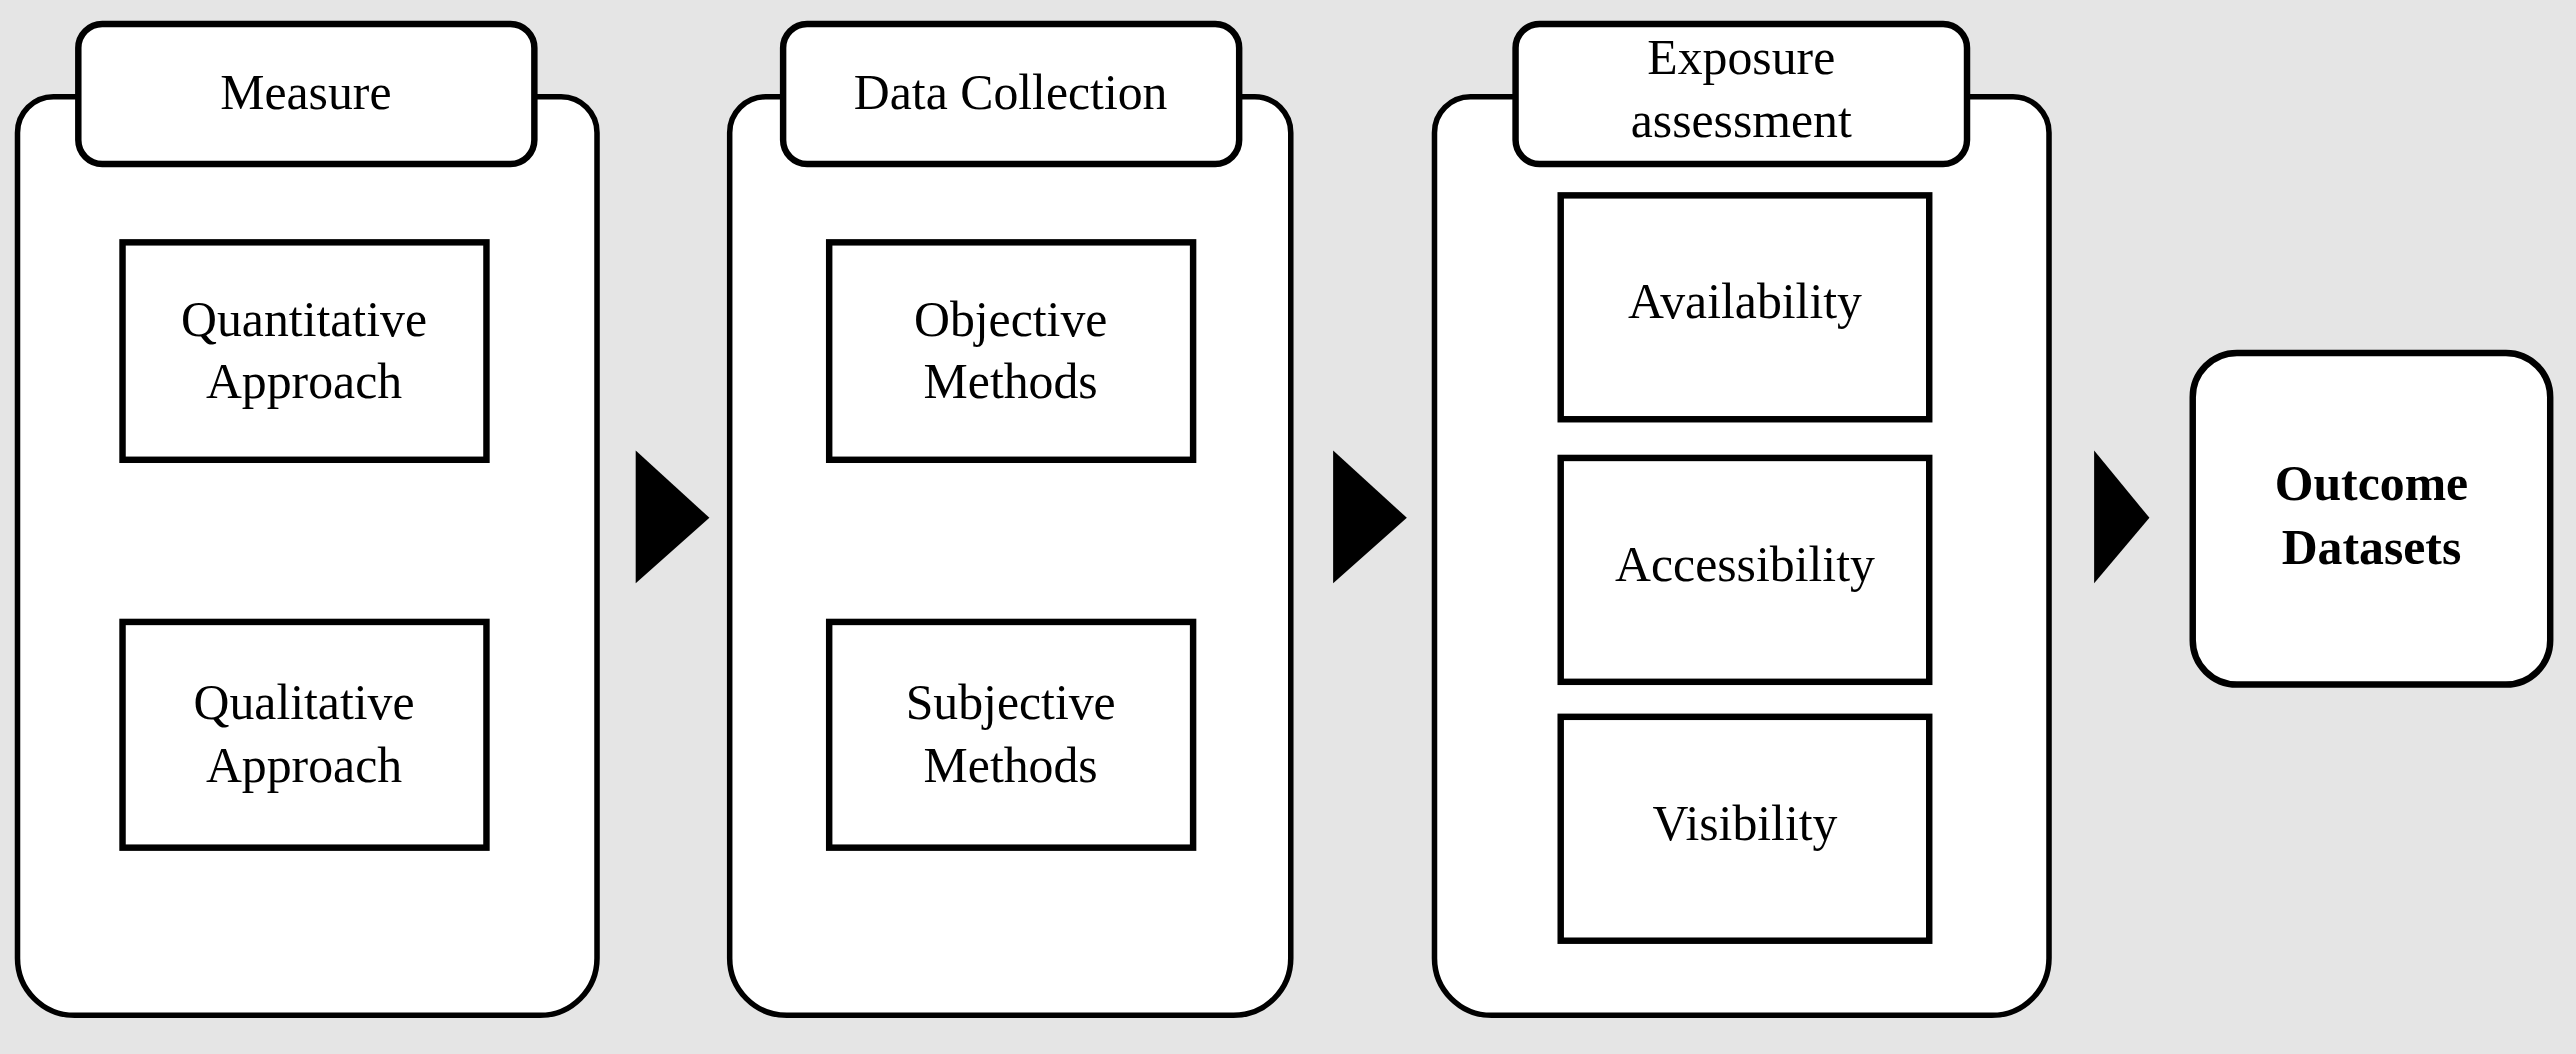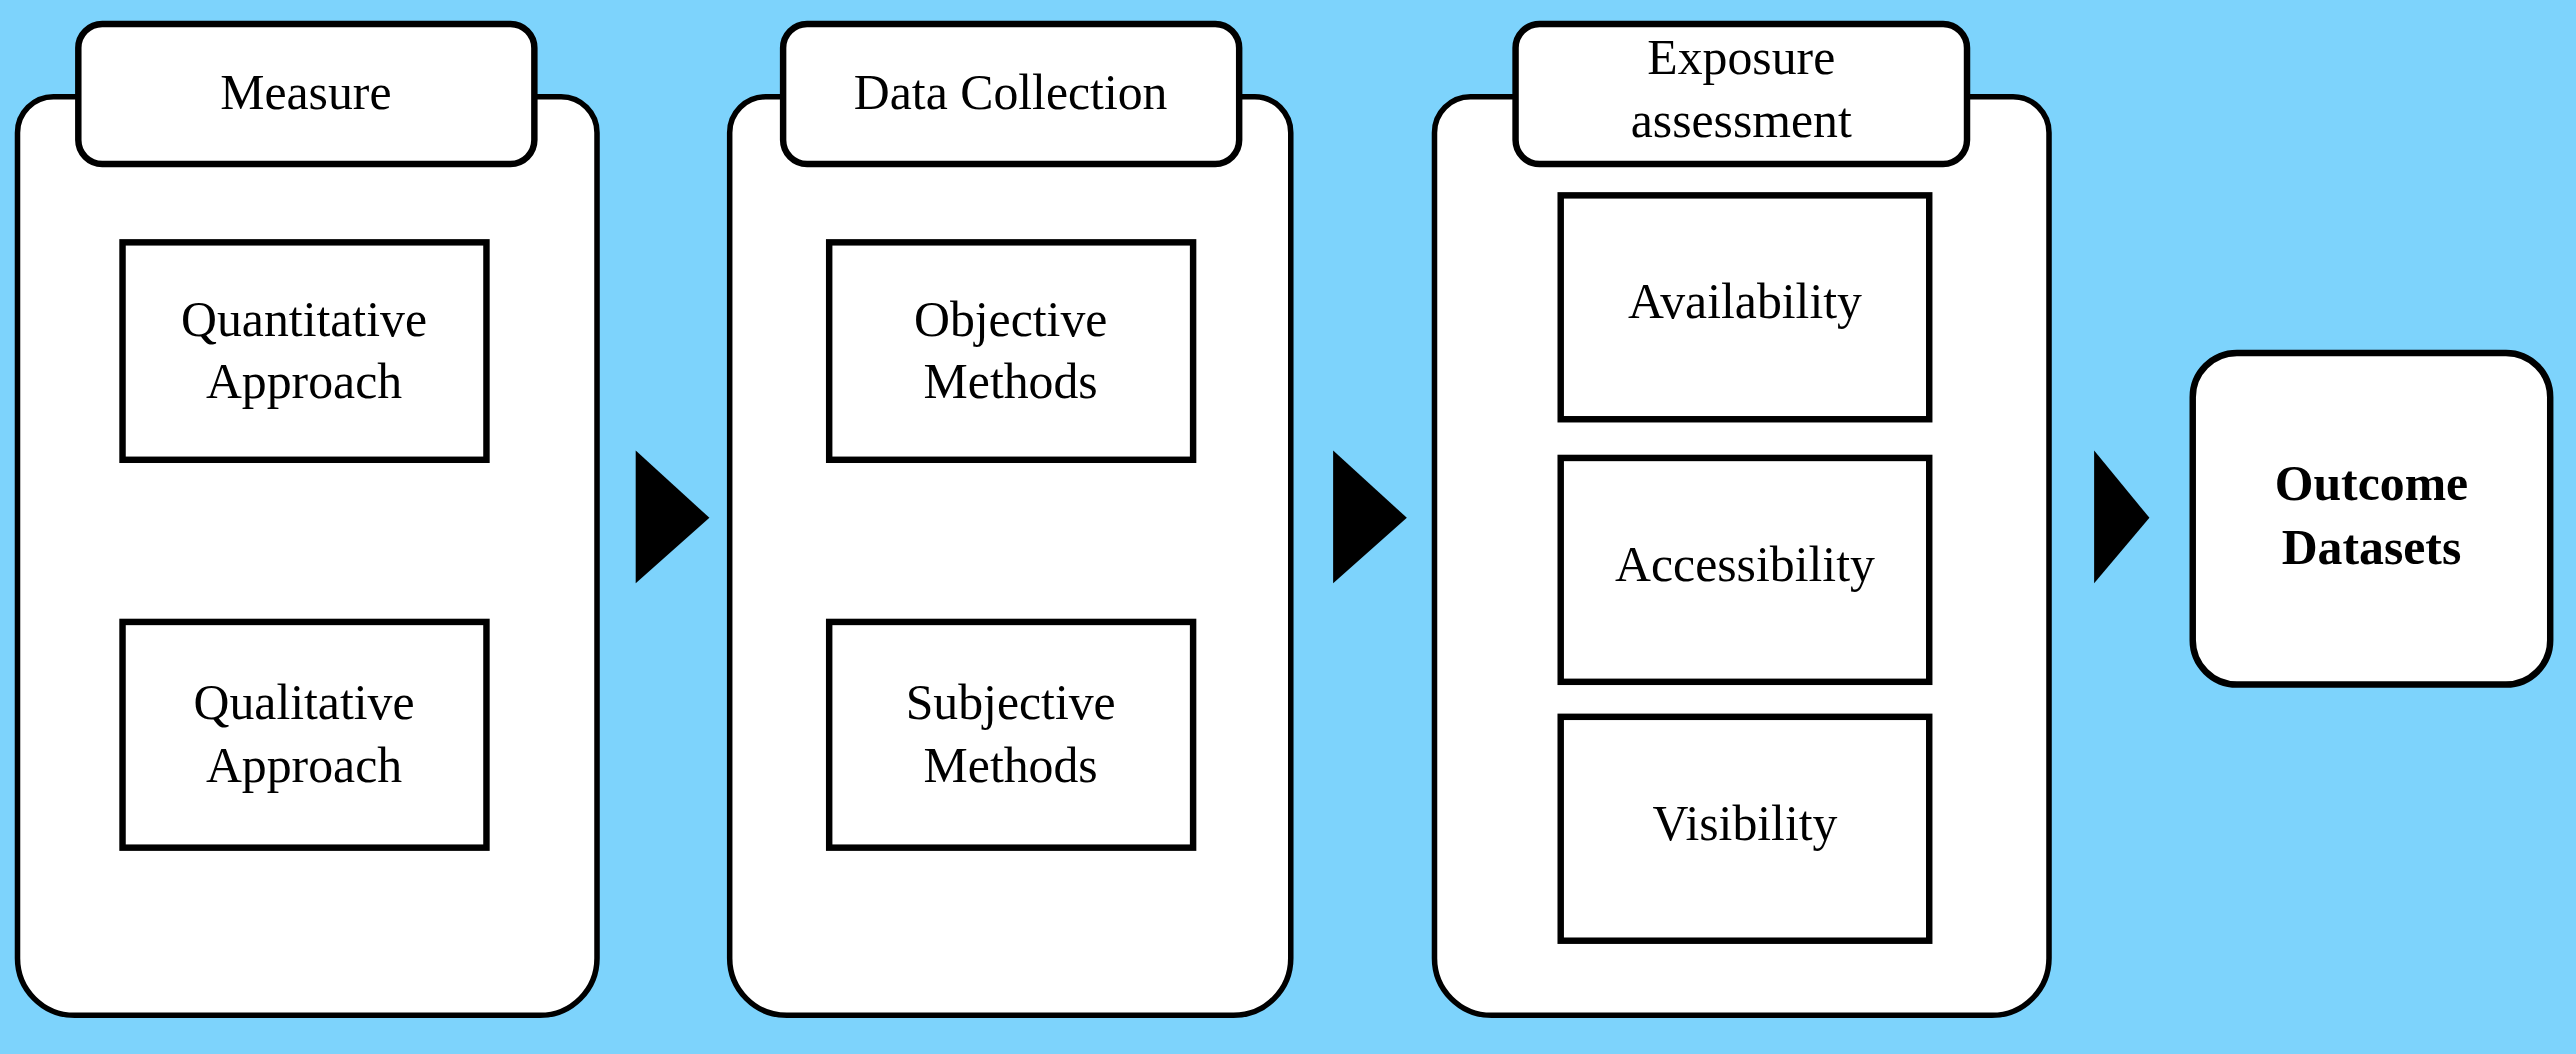--- a/index.html
+++ b/index.html
@@ -10,21 +10,21 @@
   body {
     width: 2576px;
     height: 1055px;
     overflow: hidden;
     font-family: "Liberation Serif", "DejaVu Serif", serif;
   }
   #diagram-root {
     position: relative;
     width: 2576px;
     height: 1055px;
-    background: #7dd3fc;
+    background: #e5e5e5;
   }
   svg.flow-canvas {
     position: absolute;
     top: 0;
     left: 0;
     width: 2576px;
     height: 1055px;
     display: block;
   }
   .shape-stroke {

